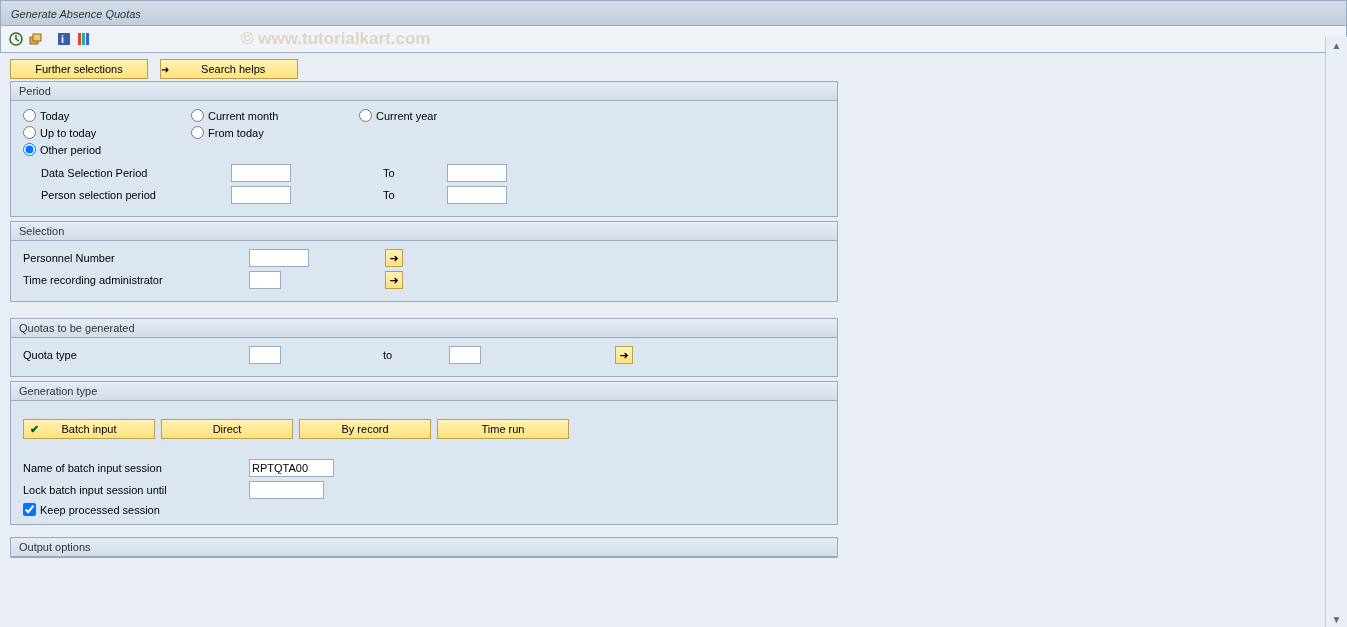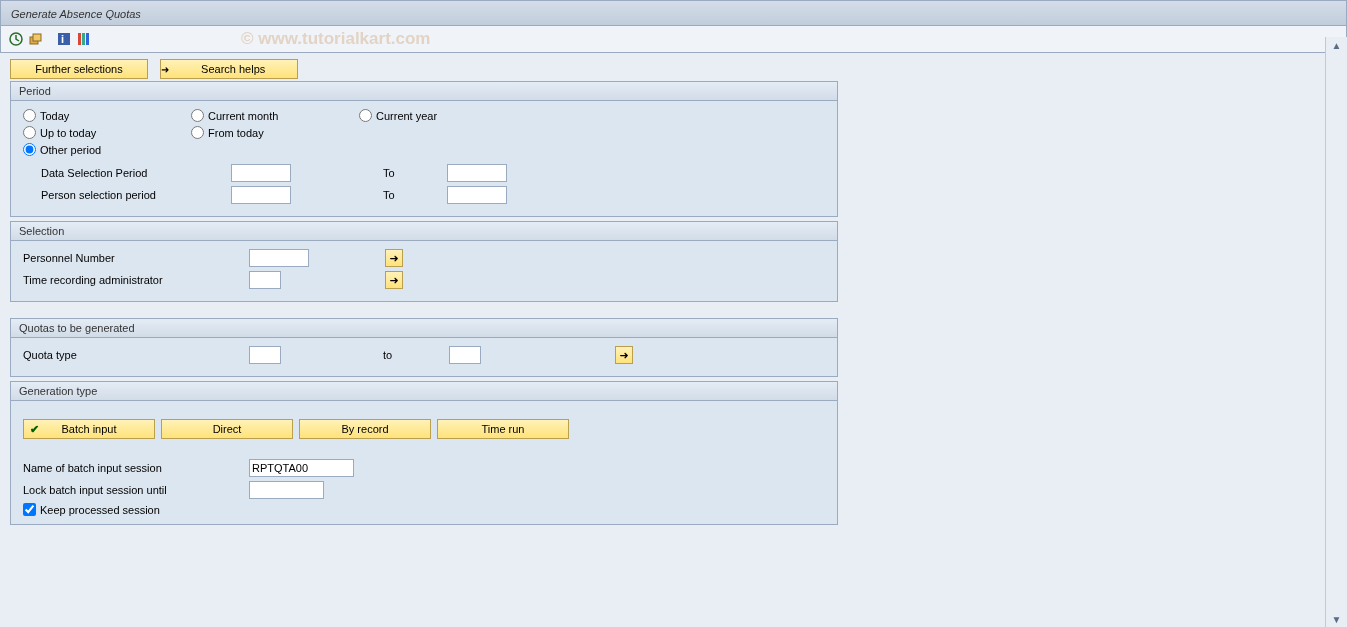--- a/index.html
+++ b/index.html
@@ -27,21 +27,21 @@
     .radio-item { display: flex; align-items: center; gap: 4px; }
     .radio-item input[type=radio] { width: 13px; height: 13px; }
     
     .field-row { display: flex; align-items: center; gap: 8px; margin-bottom: 4px; }
     .field-row .label { width: 200px; padding-left: 18px; }
     .field-row .label-sel { width: 218px; }
     .field-row .label-q { width: 218px; }
     .text-input { border: 1px solid #9aabc1; background: #fff; height: 18px; padding: 0 2px; }
     .text-input.w60 { width: 60px; }
     .text-input.w32 { width: 32px; }
-    .text-input.w85 { width: 105px; }
+    .text-input.w85 { width: 85px; }
     .text-input.w75 { width: 75px; }
     .to-label { width: 140px; text-align: left; padding-left: 84px; }
     .to-label-q { width: 152px; text-align: left; padding-left: 94px; }
     
     .gen-row { display: flex; gap: 6px; margin-bottom: 20px; }
     .gen-btn { background: linear-gradient(to bottom, #fff2b8, #ffe27a); border: 1px solid #b8a050; width: 132px; height: 20px; display: inline-flex; align-items: center; justify-content: center; cursor: pointer; }
     .gen-btn .check { color: #006000; font-weight: bold; margin-right: 4px; position: absolute; left: 6px; }
     .gen-btn { position: relative; }
     
     .check-row { display: flex; align-items: center; gap: 4px; }
@@ -220,20 +220,23 @@
       </div>
       <div class="check-row">
         <input type="checkbox" checked="" style="">
         <span>Keep processed session</span>
       </div>
     </div>
   </div>
 
   <div style="height:8px"></div>
 
+  <div class="group-box">
+    <div class="group-title">Output options</div>
+  </div>
 
 </div>
 
 <div class="scrollbar-right">
   <div class="scroll-arrow">▲</div>
   <div class="scroll-track"></div>
   <div class="scroll-arrow">▼</div>
 </div>
 
 </body></html>

